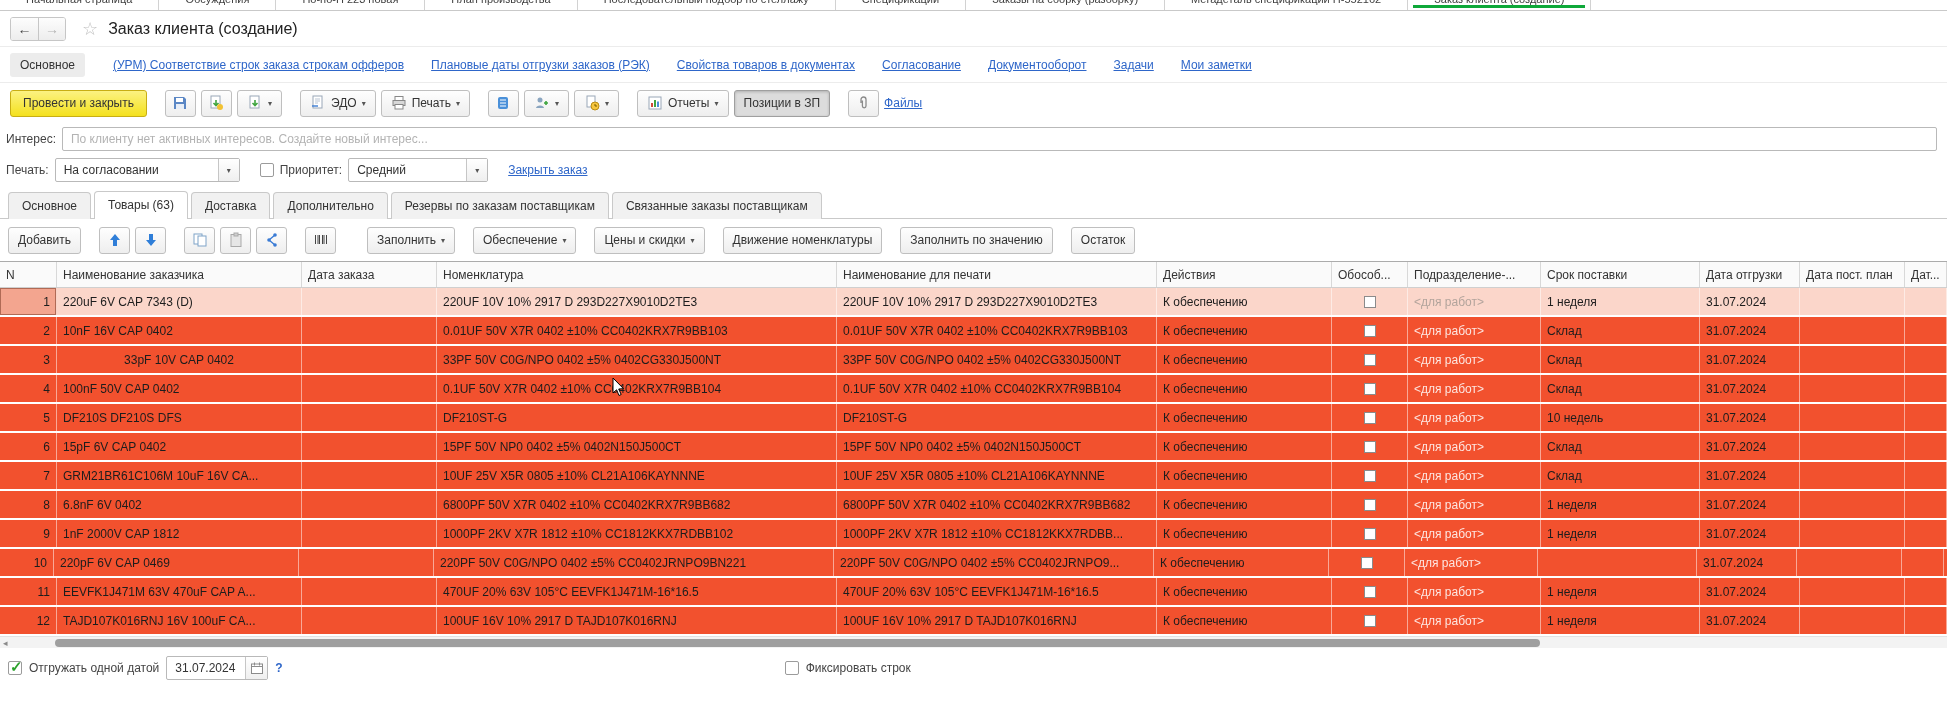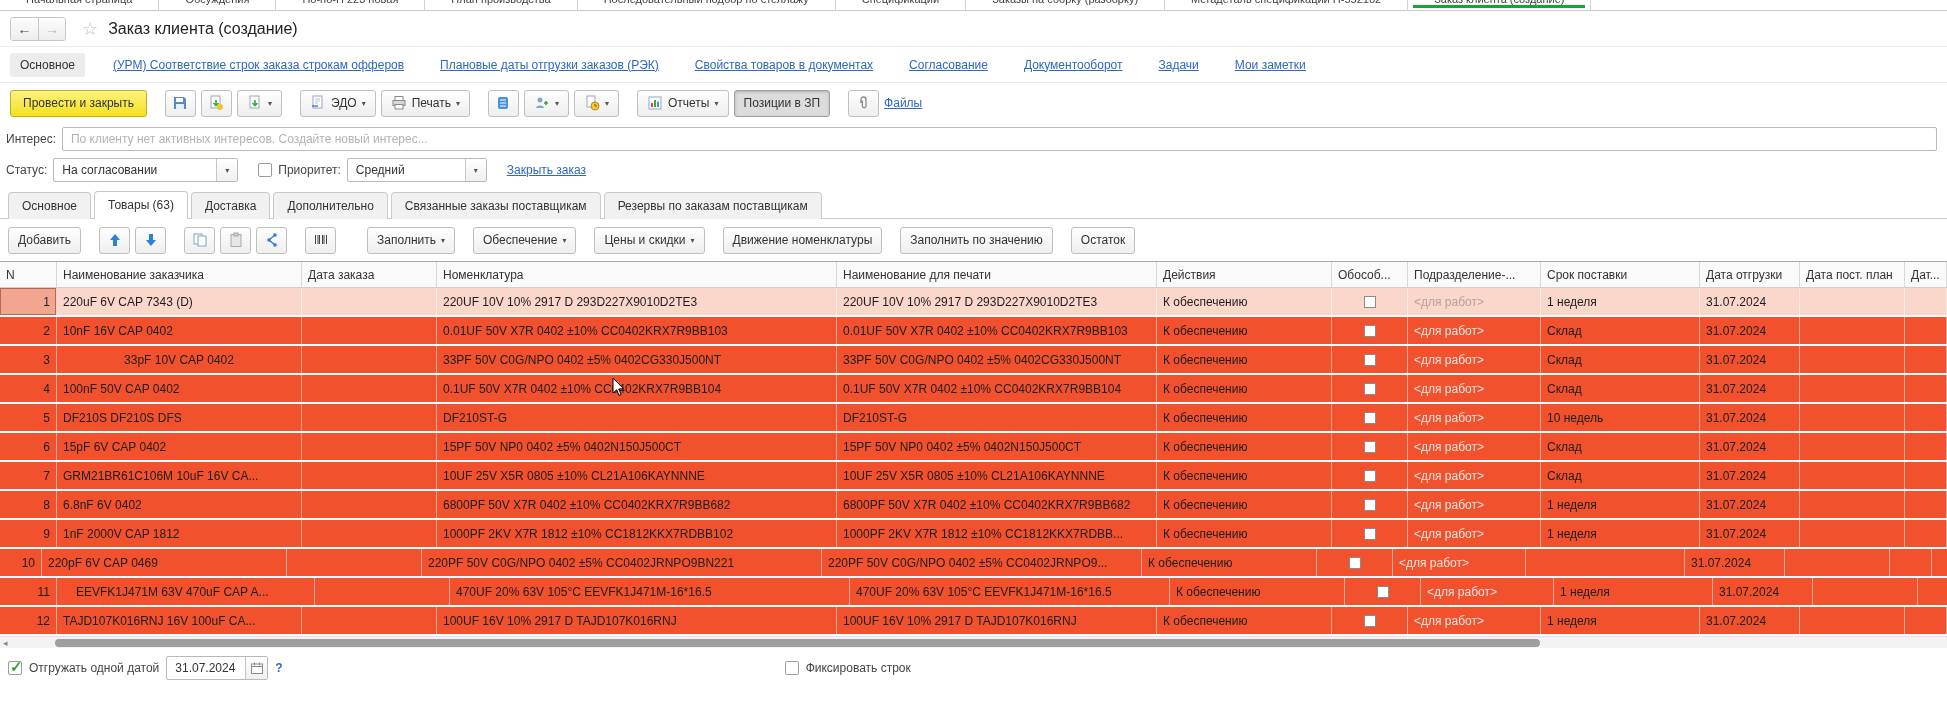--- a/index.html
+++ b/index.html
@@ -113,21 +113,21 @@
   <div class="histbtns">
     <div class="histbtn">←</div>
     <div class="histbtn disabled">→</div>
   </div>
   <div class="star">☆</div>
   <div class="title">Заказ клиента (создание)</div>
 </div>
 
 <div class="navlinks">
   <span class="chip">Основное</span>
-  <span style="display:flex;gap:36px;align-items:center">
+  <span style="display:flex;gap:27px;align-items:center">
       <div class="navlink">(УРМ) Соответствие строк заказа строкам офферов</div>
       <div class="navlink">Плановые даты отгрузки заказов (РЭК)</div>
       <div class="navlink">Свойства товаров в документах</div>
       <div class="navlink">Согласование</div>
       <div class="navlink">Документооборот</div>
       <div class="navlink">Задачи</div>
       <div class="navlink">Мои заметки</div>
     </span>
 </div>
 
@@ -237,43 +237,43 @@
   </div>
   <span class="link">Файлы</span>
 </div>
 
 <div class="fieldrow">
   <span class="flabel">Интерес:</span>
   <input class="input" placeholder="По клиенту нет активных интересов. Создайте новый интерес..." style="">
 </div>
 
 <div class="fieldrow" style="height:30px">
-  <span class="flabel">Статус:</span>
+  <span class="flabel">Печать:</span>
   <div class="combo" style="width:185px">
     <span class="val">На согласовании</span>
     <span class="caret">▾</span>
   </div>
   <span class="gap"></span>
   <span class="cb"></span>
   <span class="flabel">Приоритет:</span>
   <div class="combo" style="width:140px">
     <span class="val">Средний</span>
     <span class="caret">▾</span>
   </div>
   <span class="gap"></span>
   <span class="link">Закрыть заказ</span>
 </div>
 
 <div class="doctabs">
     <div class="dtab">Основное</div>
     <div class="dtab active">Товары (63)</div>
     <div class="dtab">Доставка</div>
     <div class="dtab">Дополнительно</div>
+    <div class="dtab">Резервы по заказам поставщикам</div>
     <div class="dtab">Связанные заказы поставщикам</div>
-    <div class="dtab">Резервы по заказам поставщикам</div>
   </div>
 
 <div class="tabletoolbar">
   <div class="btn">Добавить</div>
   <span class="gap"></span>
   <div class="btn icononly">
     <span>
         <svg width="14" height="14">
           <path d="M7 1l5 6H9v6H5V7H2z" fill="#2f7ed8"></path>
         </svg>
@@ -498,38 +498,38 @@
       <div class="cell center" style="width: 76px;">
         <span class="rowcb"></span>
       </div>
       <div class="cell dim" style="width: 133px;">&lt;для работ&gt;</div>
       <div class="cell" style="width: 159px;">1 неделя</div>
       <div class="cell" style="width: 100px;">31.07.2024</div>
       <div class="cell" style="width: 105px;"></div>
       <div class="cell" style="width: 42px;"></div>
     </div>
     <div class="row">
-      <div class="cell right ncell" style="width: 42px;">10</div>
+      <div class="cell right ncell" style="width: 54px;">10</div>
       <div class="cell" style="width: 245px;">220pF 6V CAP 0469</div>
       <div class="cell" style="width: 135px;"></div>
       <div class="cell" style="width: 400px;">220PF 50V C0G/NPO 0402 ±5% CC0402JRNPO9BN221</div>
       <div class="cell" style="width: 320px;">220PF 50V C0G/NPO 0402 ±5% CC0402JRNPO9...</div>
       <div class="cell" style="width: 175px;">К обеспечению</div>
       <div class="cell center" style="width: 76px;">
         <span class="rowcb"></span>
       </div>
       <div class="cell dim" style="width: 133px;">&lt;для работ&gt;</div>
       <div class="cell" style="width: 159px;"></div>
       <div class="cell" style="width: 100px;">31.07.2024</div>
       <div class="cell" style="width: 105px;"></div>
       <div class="cell" style="width: 42px;"></div>
     </div>
     <div class="row">
       <div class="cell right ncell" style="width: 57px;">11</div>
-      <div class="cell" style="width: 245px; margin-left: 13px;">EEVFK1J471M 63V 470uF CAP A...</div>
+      <div class="cell" style="width: 245px;">EEVFK1J471M 63V 470uF CAP A...</div>
       <div class="cell" style="width: 135px;"></div>
       <div class="cell" style="width: 400px;">470UF 20% 63V 105°C EEVFK1J471M-16*16.5</div>
       <div class="cell" style="width: 320px;">470UF 20% 63V 105°C EEVFK1J471M-16*16.5</div>
       <div class="cell" style="width: 175px;">К обеспечению</div>
       <div class="cell center" style="width: 76px;">
         <span class="rowcb"></span>
       </div>
       <div class="cell dim" style="width: 133px;">&lt;для работ&gt;</div>
       <div class="cell" style="width: 159px;">1 неделя</div>
       <div class="cell" style="width: 100px;">31.07.2024</div>

